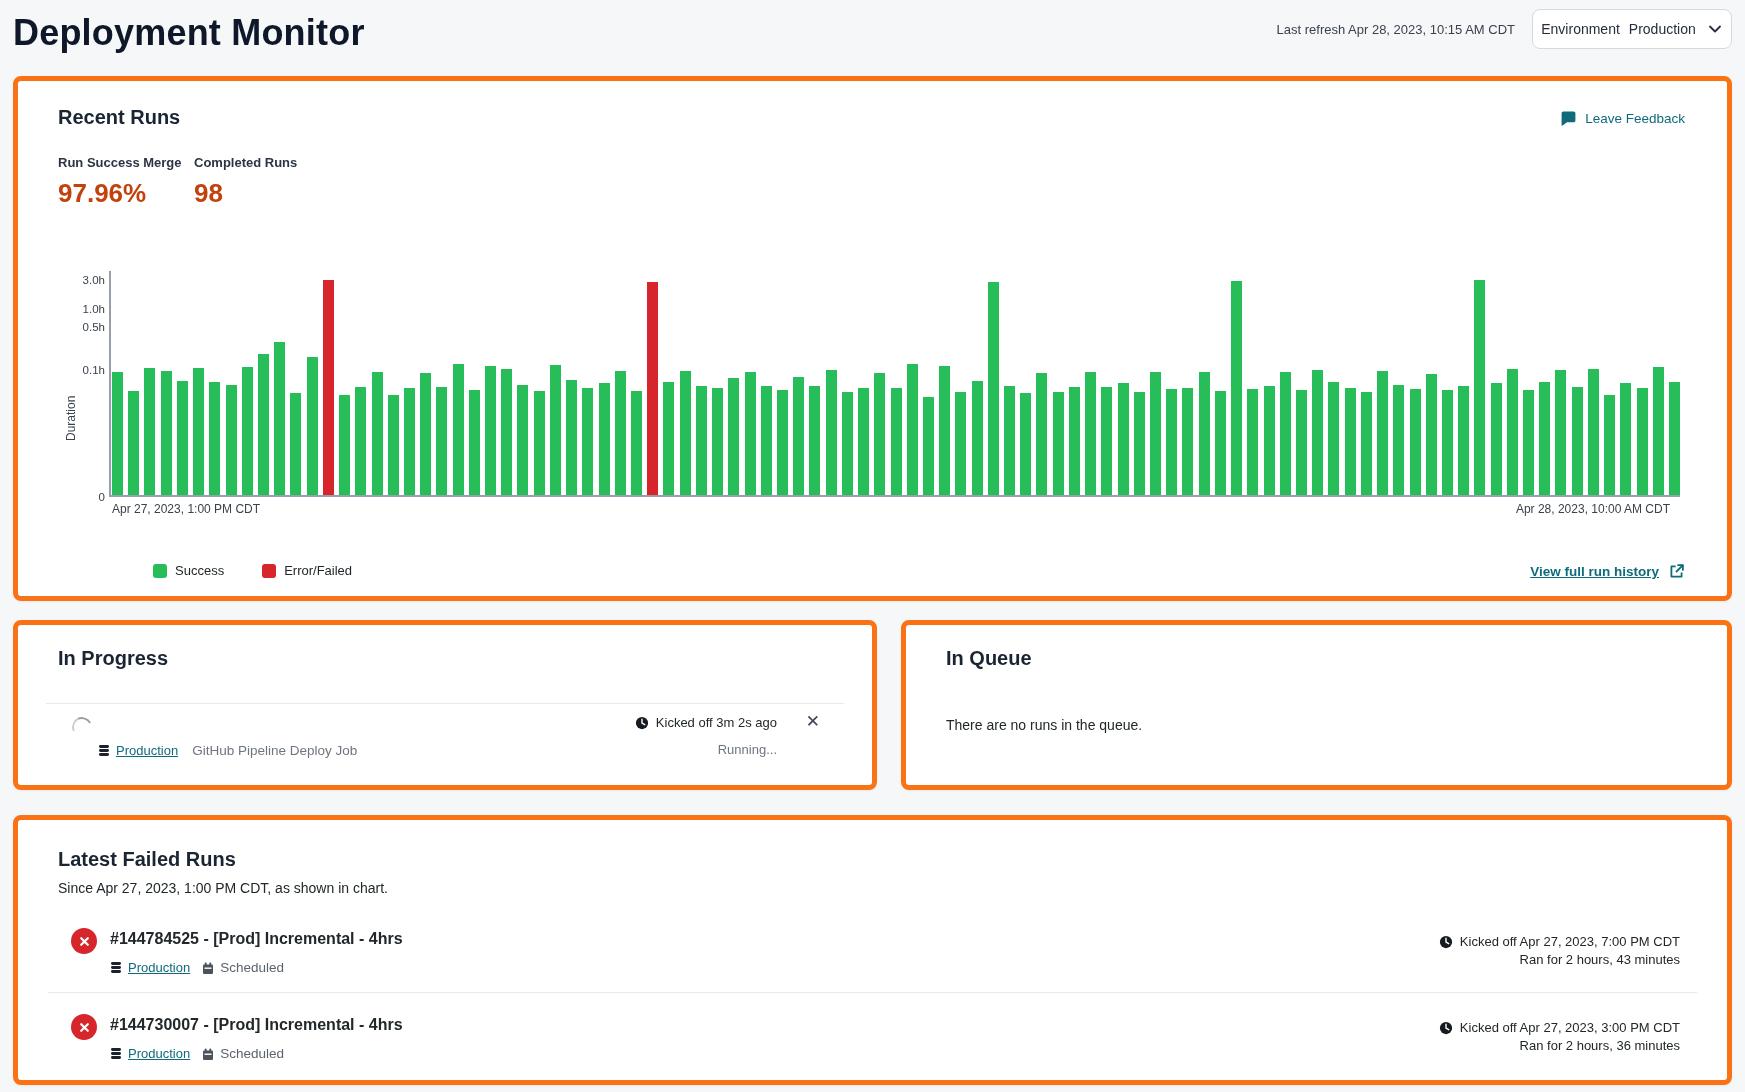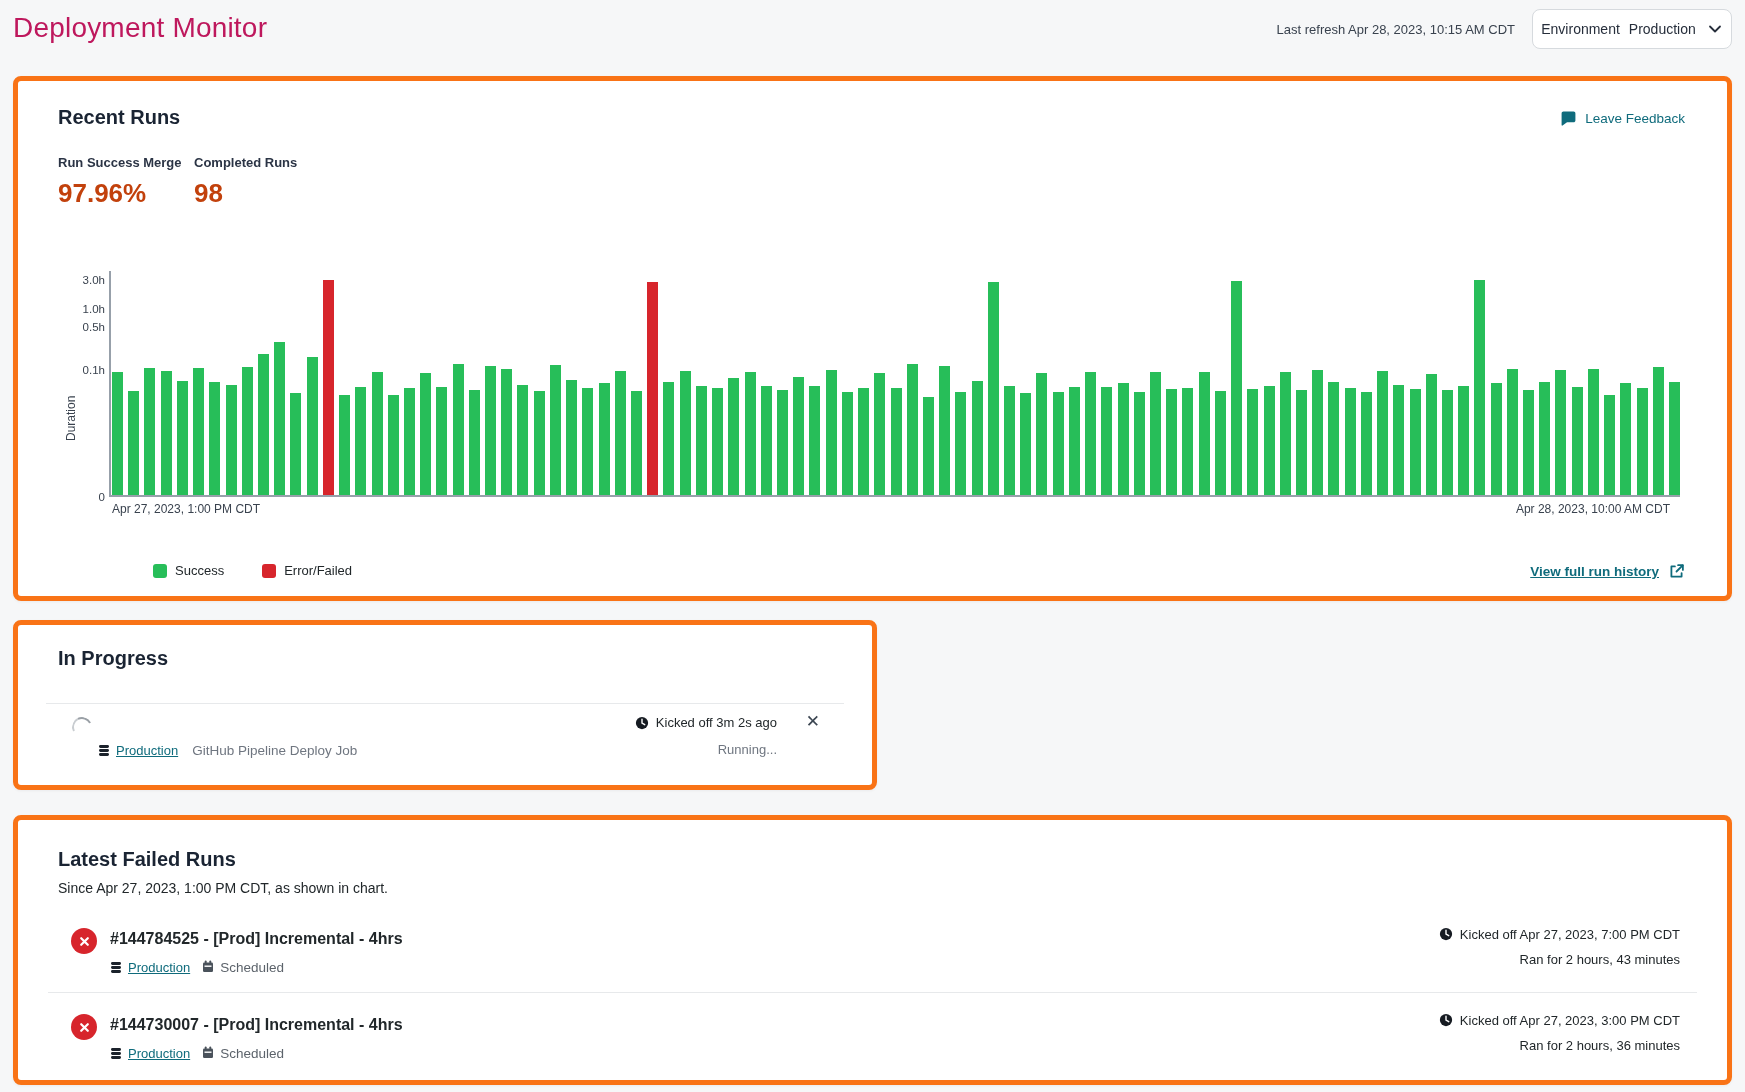--- a/index.html
+++ b/index.html
@@ -15,21 +15,21 @@
   .card {
     position: absolute;
     background: #fff;
     border: 5px solid #f97316;
     border-radius: 8px;
     box-shadow: 0 1px 3px rgba(16,24,40,.05);
   }
   
   .page-title {
     position: absolute; left: 13px; top: 12px;
-    font-size: 28px; font-weight: 400; color: #be185d; letter-spacing: .2px;
+    font-size: 36px; font-weight: 700; color: #0f172a; letter-spacing: .2px;
   }
   .last-refresh {
     position: absolute; right: 230px; top: 22px;
     font-size: 13px; color: #39424e;
   }
   .env-select {
     position: absolute; right: 13px; top: 9px;
     width: 200px; height: 40px;
     background: #fff; border: 1px solid #d6dade; border-radius: 8px;
     display: flex; align-items: center; justify-content: center; gap: 9px;
@@ -116,22 +116,22 @@
   .failed-row.r1 { top: 100px; }
   .failed-row.r2 { top: 186px; }
   .row-divider { position: absolute; left: 30px; right: 30px; top: 172px; height: 1px; background: #e7e9eb; }
   .fail-badge {
     position: absolute; left: 53px; top: 8px;
     width: 26px; height: 26px; border-radius: 50%; background: #d7252c;
     display: flex; align-items: center; justify-content: center;
   }
   .failed-row .run-title { left: 92px; top: 10px; }
   .failed-row .subrow { position: absolute; left: 92px; top: 40px; display: flex; align-items: center; gap: 12px; }
-  .sched { display: flex; align-items: flex-start; gap: 6px; font-size: 13.5px; color: #5c636b; }
-  .kicked-at { position: absolute; right: 47px; top: 7px; display: flex; align-items: flex-start; gap: 7px; font-size: 13px; color: #21272a; }
+  .sched { display: flex; align-items: flex-end; gap: 6px; font-size: 13.5px; color: #5c636b; }
+  .kicked-at { position: absolute; right: 47px; top: 14px; display: flex; align-items: flex-end; gap: 7px; font-size: 13px; color: #21272a; }
   .ran-for { position: absolute; right: 47px; top: 32px; font-size: 13px; color: #21272a; }
   svg { display: block; }
 </style>
 </head>
 <body>
 
 <div class="page">
 
   <div class="page-title">Deployment Monitor</div>
   <div class="last-refresh">Last refresh Apr 28, 2023, 10:15 AM CDT</div>
@@ -324,20 +324,24 @@
             <circle cx="8" cy="8" r="7" fill="#161b22"></circle>
             <path d="M8 3.6V8l3.1 1.9" stroke="#fff" stroke-width="1.6" fill="none" stroke-linecap="round"></path>
           </svg>
       </span>
       <span>Kicked off 3m 2s ago</span>
     </div>
     <div class="running">Running...</div>
     <div class="close-x">✕</div>
   </div>
 
+  <div class="card" id="in-queue">
+    <h2>In Queue</h2>
+    <div class="queue-empty">There are no runs in the queue.</div>
+  </div>
 
   <div class="card" id="failed-runs">
     <h2>Latest Failed Runs</h2>
     <div class="failed-sub">Since Apr 27, 2023, 1:00 PM CDT, as shown in chart.</div>
 
     <div class="failed-row r1">
       <div class="fail-badge">
         <svg width="11" height="11" viewBox="0 0 10 10" stroke="#fff" stroke-width="2" stroke-linecap="round">
             <path d="M2 2l6 6M8 2l-6 6"></path>
           </svg>

